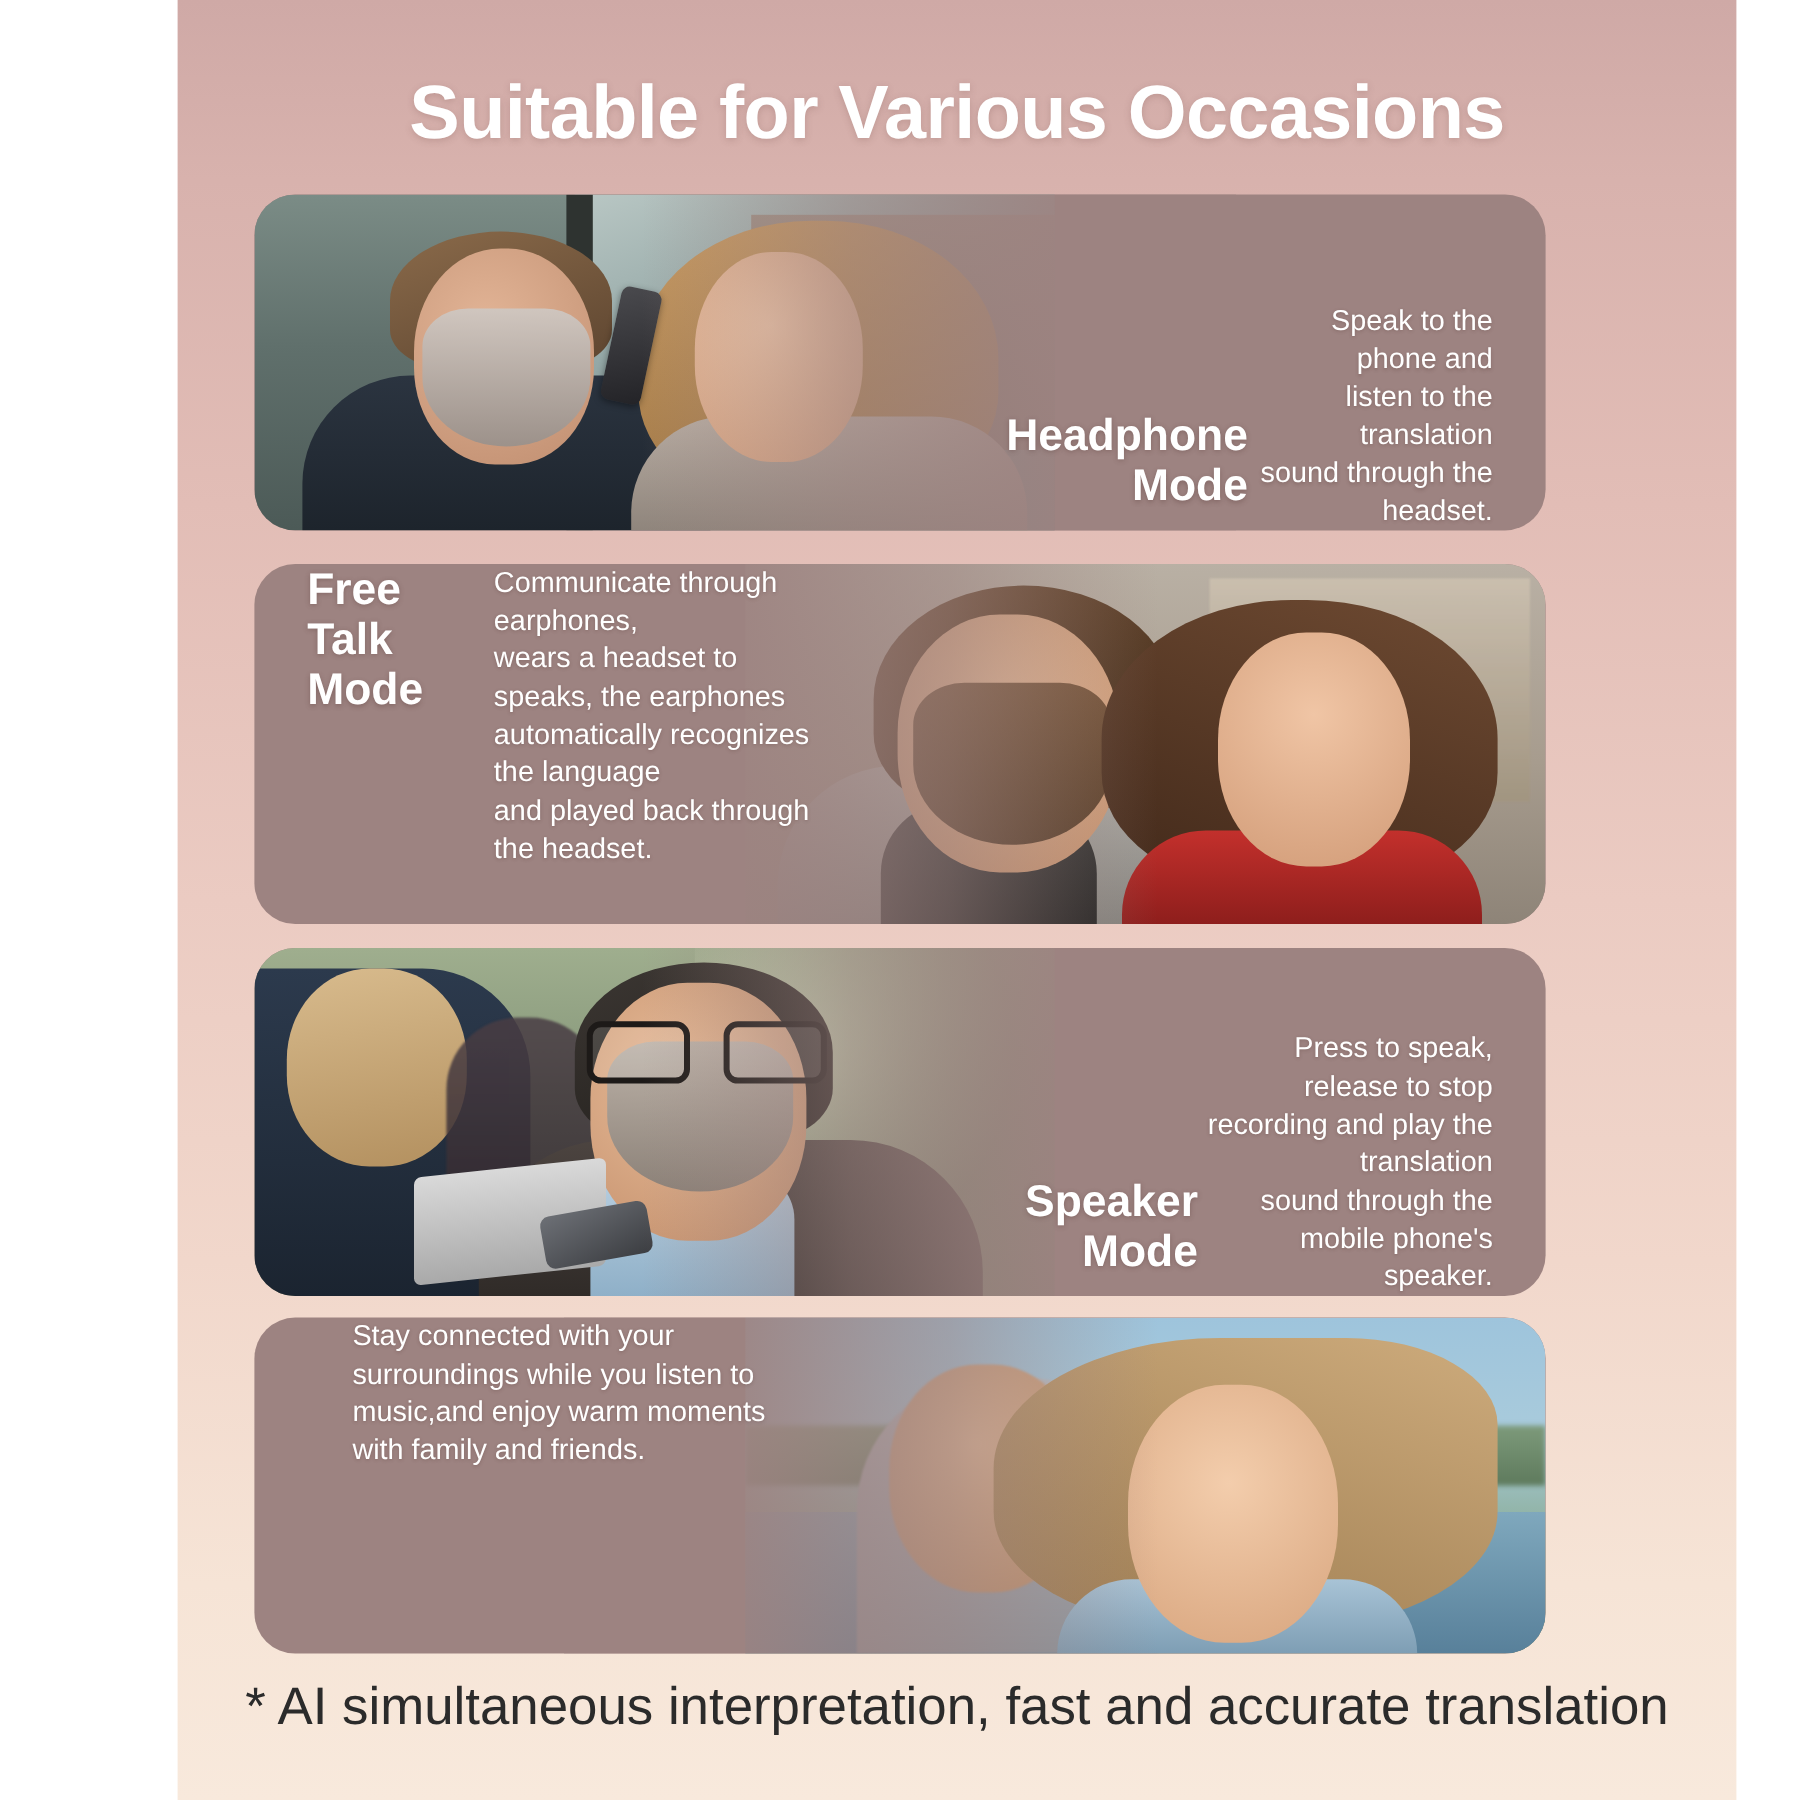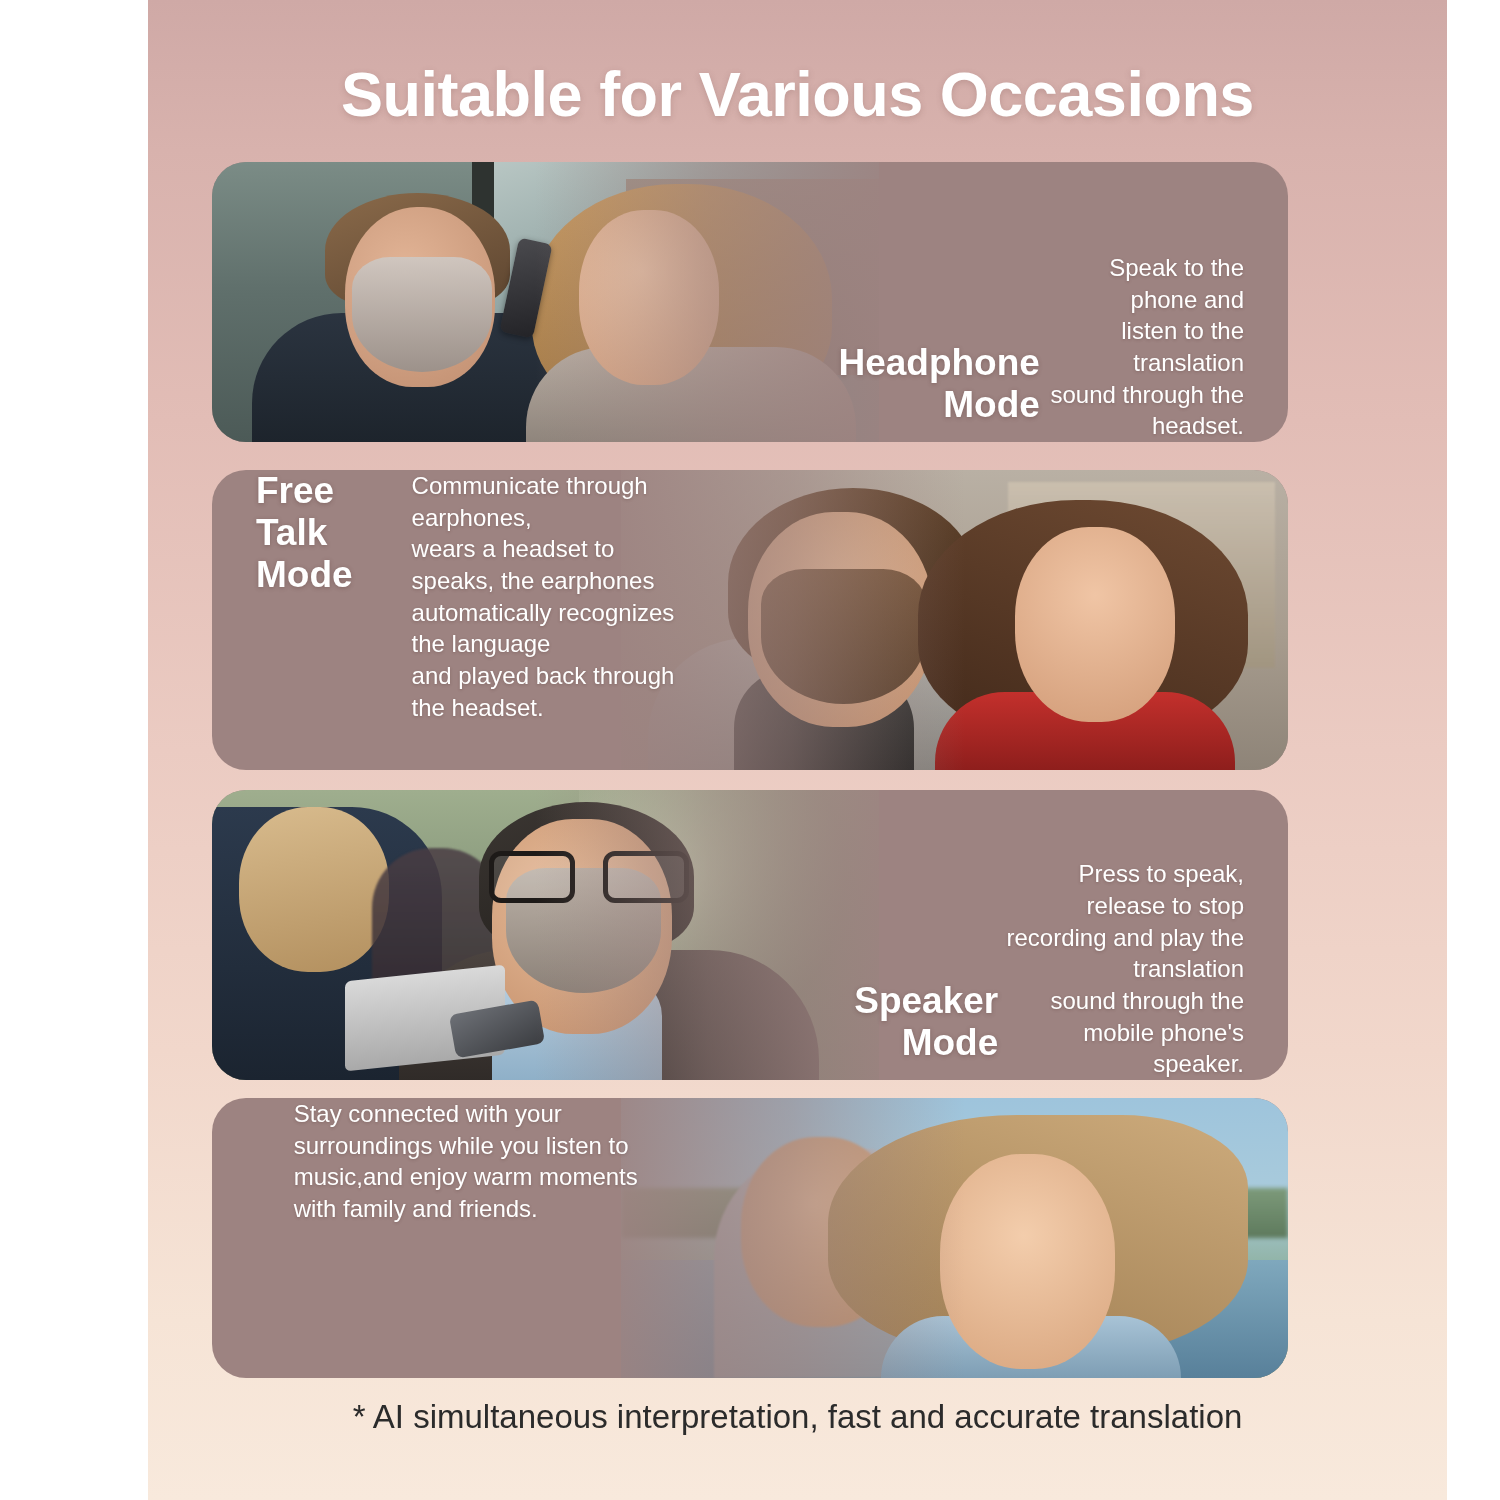--- a/index.html
+++ b/index.html
@@ -102,21 +102,21 @@
   .card.right-photo .fade {
     right: 30%;
     background: linear-gradient(270deg, rgba(157,131,129,0) 0%, rgba(157,131,129,0.55) 35%, rgba(157,131,129,0.95) 72%, rgba(157,131,129,1) 100%);
   }
   .footnote {
     position: absolute;
     left: 0;
     width: 100%;
     text-align: center;
     color: #2b2b2b;
-    font-size: 33px;
+    font-size: 44px;
   }
 
   
   .scene { position: absolute; inset: 0; }
   .sky { position: absolute; inset: 0; }
 
   
   .s1 { background: linear-gradient(180deg,#7b8c86 0%, #60706c 45%, #4c5a57 100%); }
   .s1 .window {
     position: absolute; left: 40%; top: 0; width: 60%; height: 100%;

